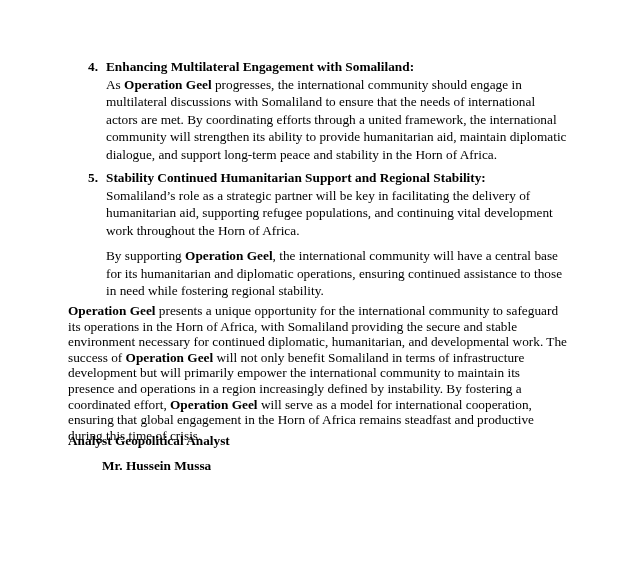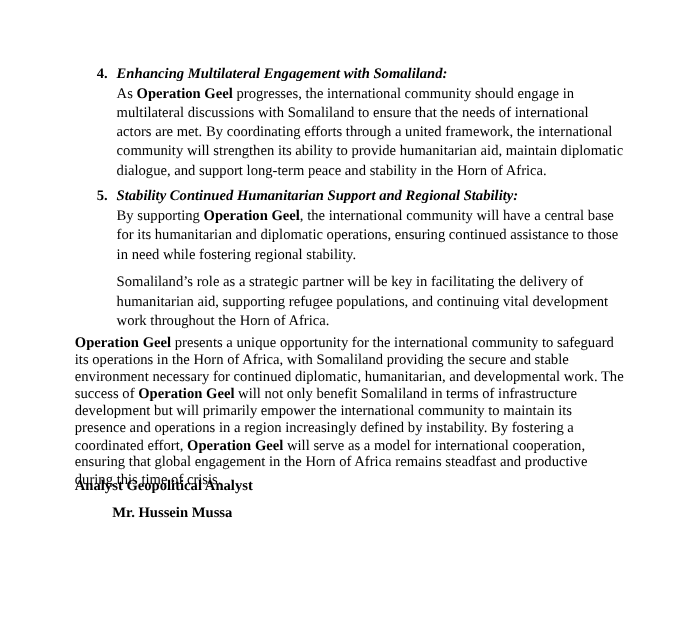--- a/index.html
+++ b/index.html
@@ -36,21 +36,20 @@
   .list-num {
     position: absolute;
     left: 0;
     top: 0;
     font-weight: bold;
     line-height: 17.5px;
   }
   .item-heading {
     font-weight: bold;
     line-height: 17.5px;
-    font-style: italic;
   }
   .item-text {
     line-height: 17.5px;
     margin: 0;
   }
   .item-text + .item-text {
     margin-top: 8px;
   }
   b { font-weight: bold; margin-top: 41px; }
   .closing {
@@ -86,22 +85,22 @@
 
     <div class="list-item">
       <span class="list-num">4.</span>
       <div class="item-heading">Enhancing Multilateral Engagement with Somaliland:</div>
       <p class="item-text"><span>As </span><b>Operation Geel</b><span> progresses, the international community should engage in multilateral discussions with Somaliland to ensure that the needs of international actors are met. By coordinating efforts through a united framework, the international community will strengthen its ability to provide humanitarian aid, maintain diplomatic dialogue, and support long-term peace and stability in the Horn of Africa.</span></p>
     </div>
 
     <div class="list-item">
       <span class="list-num">5.</span>
       <div class="item-heading">Stability Continued Humanitarian Support and Regional Stability:</div>
+      <p class="item-text">Somaliland’s role as a strategic partner will be key in facilitating the delivery of humanitarian aid, supporting refugee populations, and continuing vital development work throughout the Horn of Africa.</p>
       <p class="item-text"><span>By supporting </span><b>Operation Geel</b><span>, the international community will have a central base for its humanitarian and diplomatic operations, ensuring continued assistance to those in need while fostering regional stability.</span></p>
-      <p class="item-text">Somaliland’s role as a strategic partner will be key in facilitating the delivery of humanitarian aid, supporting refugee populations, and continuing vital development work throughout the Horn of Africa.</p>
     </div>
 
   </div>
 
   <p class="closing"><b>Operation Geel</b><span> presents a unique opportunity for the international community to safeguard its operations in the Horn of Africa, with Somaliland providing the secure and stable environment necessary for continued diplomatic, humanitarian, and developmental work. The success of </span><b>Operation Geel</b><span> will not only benefit Somaliland in terms of infrastructure development but will primarily empower the international community to maintain its presence and operations in a region increasingly defined by instability. By fostering a coordinated effort, </span><b>Operation Geel</b><span> will serve as a model for international cooperation, ensuring that global engagement in the Horn of Africa remains steadfast and productive during this time of crisis.</span></p>
 
   <div class="sig-title">Analyst Geopolitical Analyst</div>
   <div class="sig-name">Mr. Hussein Mussa</div>
 
 </div>

